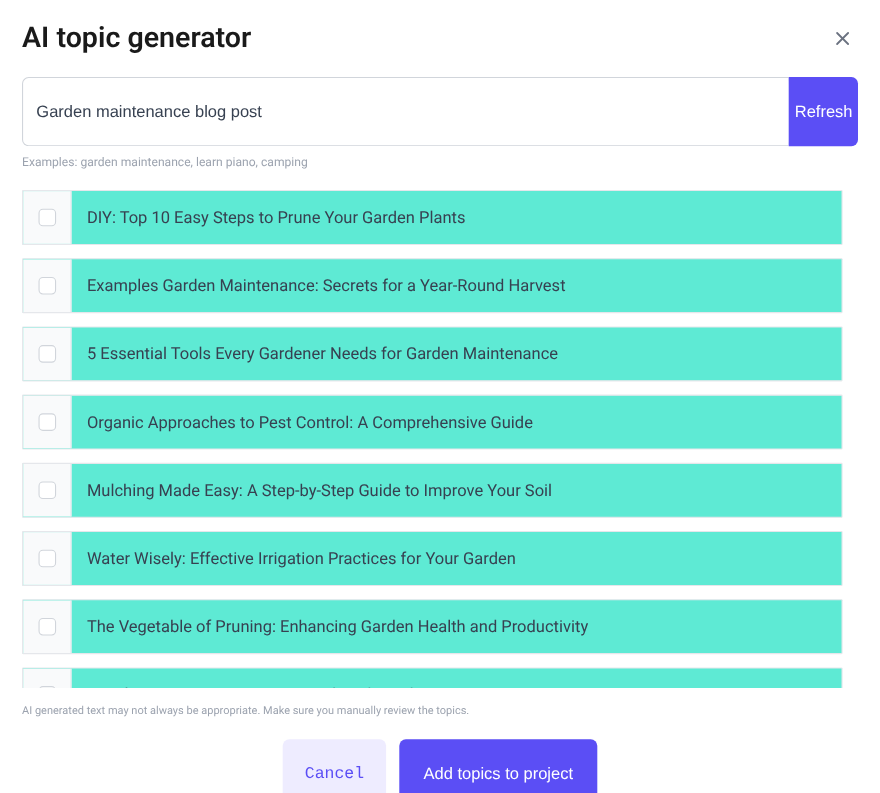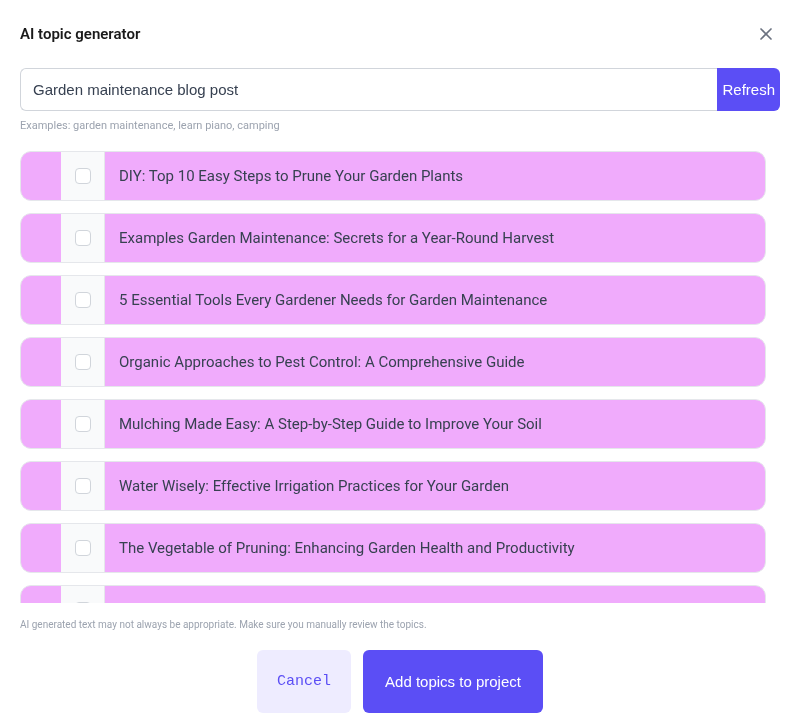--- a/index.html
+++ b/index.html
@@ -15,21 +15,21 @@
       position: relative;
       padding: 20px;
     }
     .header {
       display: flex;
       justify-content: space-between;
       align-items: center;
       margin-bottom: 20px;
     }
     .title {
-      font-size: 15px;
+      font-size: 26px;
       font-weight: 600;
       color: #1a1a1a;
     }
     .close-btn {
       background: none;
       border: none;
       cursor: pointer;
       padding: 4px;
       color: #6b7280;
       display: flex;
@@ -39,21 +39,21 @@
     .close-btn svg {
       width: 20px;
       height: 20px;
     }
     .input-row {
       display: flex;
       margin-bottom: 8px;
     }
     .topic-input {
       flex: 1;
-      padding: 12px 12px;
+      padding: 22px 12px;
       border: 1px solid #d1d5db;
       border-right: none;
       border-radius: 6px 0 0 6px;
       font-size: 15px;
       color: #374151;
       outline: none;
     }
     .refresh-btn {
       background: #5b4ef5;
       color: #fff;
@@ -86,25 +86,24 @@
       border-radius: 4px;
     }
     .topic-list::-webkit-scrollbar-thumb {
       background: #c7c7c7;
       border-radius: 4px;
     }
     .topic-item {
       display: flex;
       align-items: stretch;
       border: 1px solid #e5e7eb;
-      border-radius: 11px;
+      border-radius: 1px;
       margin-bottom: 12px;
-      background: #f0abfc;
+      background: #5eead4;
       overflow: hidden;
-      padding-left: 40px;
     }
     .checkbox-cell {
       width: 44px;
       display: flex;
       align-items: center;
       justify-content: center;
       background: #f9fafb;
       border-right: 1px solid #e5e7eb;
     }
     .topic-checkbox {

